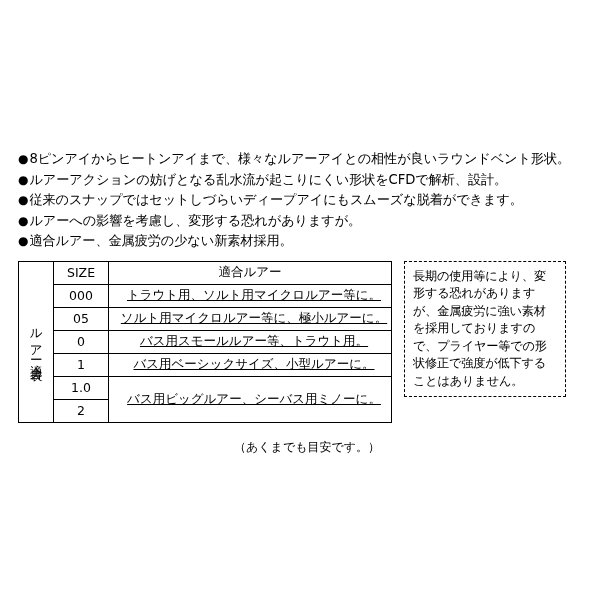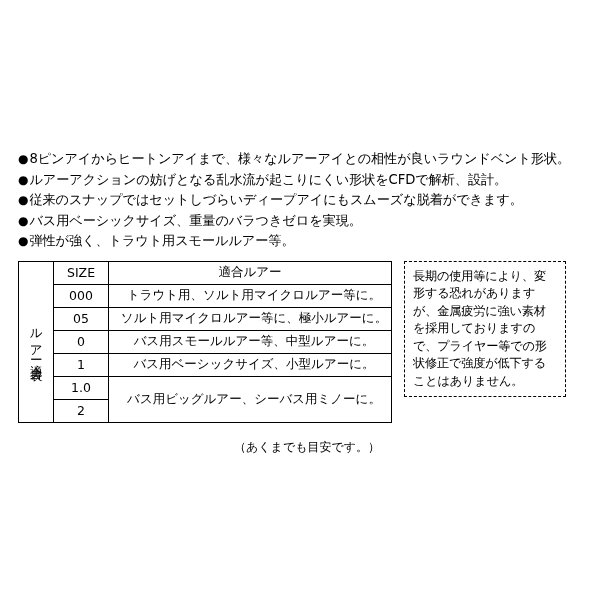--- a/index.html
+++ b/index.html
@@ -100,20 +100,21 @@
     width: 282px;
   }
   .cell-head {
     font-weight: normal;
     margin-top: 40px;
   }
   .cell-lure {
     text-align: left;
     padding-left: 8px !important;
     font-size: 12.5px;
+    text-decoration: underline;
   }
   .head-row td {
     height: 21px;
   }
   .note-under {
     text-align: right;
     font-size: 12px;
     margin-top: 16px;
     padding-right: 10px;
   }
@@ -147,25 +148,25 @@
       <div class="bullet-row">
         <span class="bullet-mark">●</span>
         <span class="bullet-text">ルアーアクションの妨げとなる乱水流が起こりにくい形状をCFDで解析、設計。</span>
       </div>
       <div class="bullet-row">
         <span class="bullet-mark">●</span>
         <span class="bullet-text">従来のスナップではセットしづらいディープアイにもスムーズな脱着ができます。</span>
       </div>
       <div class="bullet-row">
         <span class="bullet-mark">●</span>
-        <span class="bullet-text">バス用ベーシックサイズ、重量のバラつきゼロを実現。</span>
-      </div>
-      <div class="bullet-row">
-        <span class="bullet-mark">●</span>
-        <span class="bullet-text">弾性が強く、トラウト用スモールルアー等。</span>
+        <span class="bullet-text">ルアーへの影響を考慮し、変形する恐れがありますが。</span>
+      </div>
+      <div class="bullet-row">
+        <span class="bullet-mark">●</span>
+        <span class="bullet-text">適合ルアー、金属疲労の少ない新素材採用。</span>
       </div>
     </div>
 
     <div class="lower">
 
       <div class="table-wrap">
         <table class="lure-table">
           <tbody>
               <tr class="head-row">
             <td class="col-label" rowspan="7">
@@ -178,21 +179,21 @@
           <tr>
             <td class="col-size">000</td>
             <td class="col-lure cell-lure" rowspan="1">トラウト用、ソルト用マイクロルアー等に。</td>
           </tr>
           <tr>
             <td class="col-size">05</td>
             <td class="col-lure cell-lure">ソルト用マイクロルアー等に、極小ルアーに。</td>
           </tr>
           <tr>
             <td class="col-size">0</td>
-            <td class="col-lure cell-lure">バス用スモールルアー等、中型ルアーに。</td>
+            <td class="col-lure cell-lure">バス用スモールルアー等、トラウト用。</td>
           </tr>
           <tr>
             <td class="col-size">1</td>
             <td class="col-lure cell-lure">バス用ベーシックサイズ、小型ルアーに。</td>
           </tr>
           <tr>
             <td class="col-size">1.0</td>
             <td class="col-lure cell-lure" rowspan="2">バス用ビッグルアー、シーバス用ミノーに。</td>
           </tr>
           <tr>

